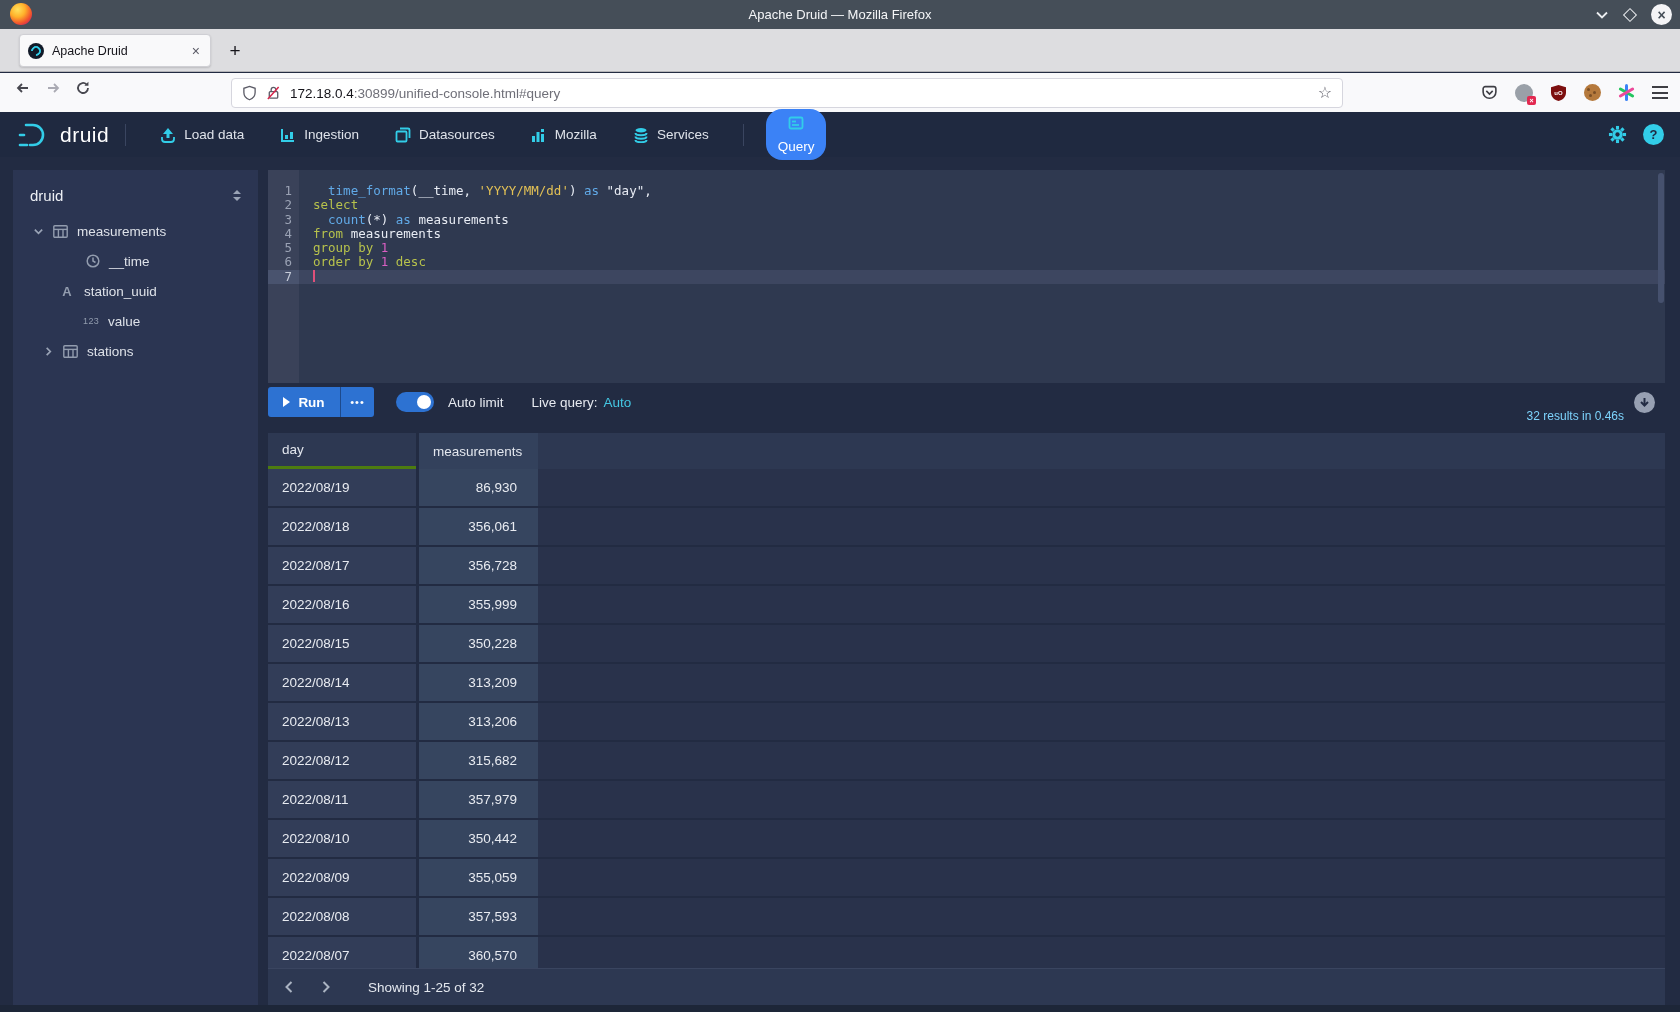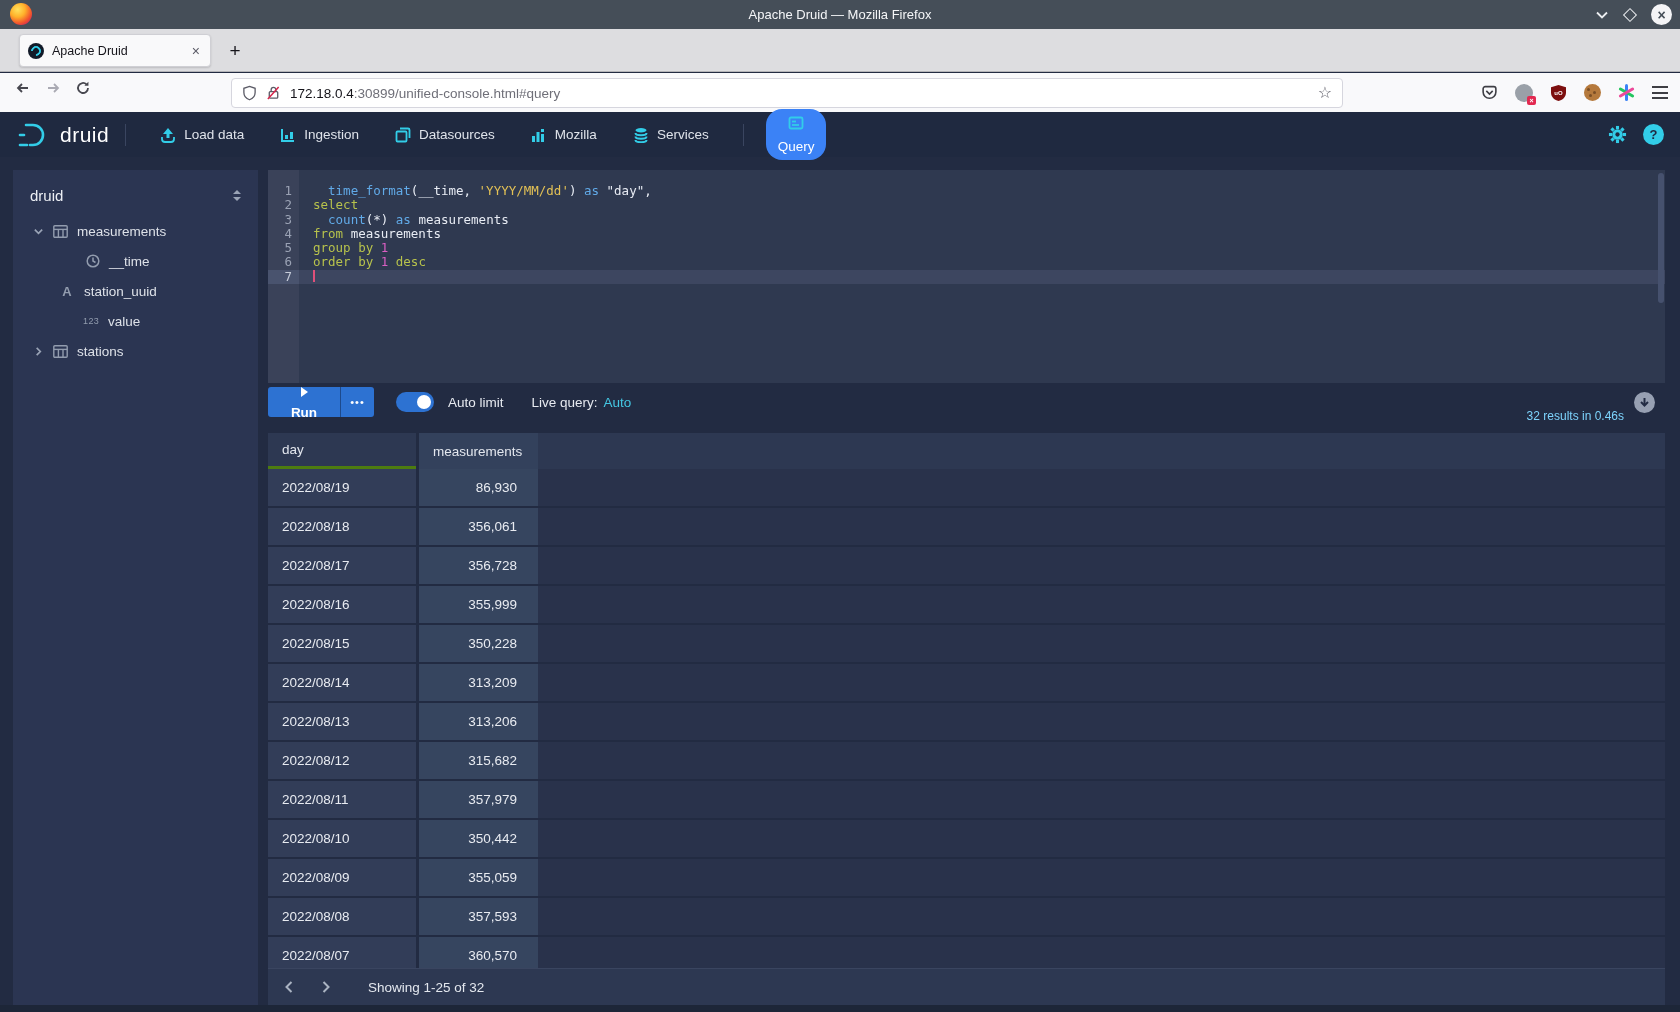--- a/index.html
+++ b/index.html
@@ -86,21 +86,21 @@
   .tk.str { color:#e3c155; }
   .tk.num { color:#d95fc3; }
   .tk.pl  { color:#e8ecf4; }
   .cursor { display:inline-block; width:2px; height:12px; background:#e0507a; vertical-align:text-top; }
   .ed-scroll { position:absolute; right:1px; top:3px; width:6px; height:130px; background:#46516e; border-radius:3px; }
 
   
   .runbar { position:absolute; left:268px; top:387px; width:1397px; height:30px; display:flex; align-items:center; }
   .run-group { display:flex; }
   .run-btn { height:30px; width:72px; background:#2d72d2; color:#fff; font-size:13.5px; font-weight:600; border-radius:3px 0 0 3px;
-             display:flex; align-items:center; justify-content:flex-start; gap:8px;flex-direction:column; }
+             display:flex; align-items:center; justify-content:center; gap:8px; }
   .play { width:0; height:0; border-left:7px solid #fff; border-top:5px solid transparent; border-bottom:5px solid transparent; }
   .more-btn { height:30px; width:34px; background:#2d72d2; border-left:1px solid rgba(17,42,82,.55); border-radius:0 3px 3px 0;
               color:#fff; display:flex; align-items:center; justify-content:center; font-size:11px; letter-spacing:1px; }
   .switch { width:38px; height:20px; border-radius:10px; background:#2d72d2; position:relative; margin-left:22px; }
   .switch .knob { position:absolute; right:3px; top:3px; width:14px; height:14px; border-radius:50%; background:#fff; }
   .rb-label { color:#e7eaf0; font-size:13.5px; margin-left:14px; }
   .live-q { color:#e7eaf0; font-size:13.5px; margin-left:28px; }
   .live-q-val { color:#44c7e3; margin-left:6px; }
   .rb-right { position:absolute; right:10px; display:flex; align-items:center; gap:10px; }
   .results-summary { color:#7dd3fc; font-size:12px;margin-top:27px; }
@@ -322,21 +322,21 @@
       <span class="lbl">__time</span>
     </div>
     <div class="tree-row" style="padding-left:46px">
       <span class="tchar">A</span>
       <span class="lbl">station_uuid</span>
     </div>
     <div class="tree-row" style="padding-left:70px">
       <span class="tnum">123</span>
       <span class="lbl">value</span>
     </div>
-    <div class="tree-row" style="padding-left:20px">
+    <div class="tree-row" style="padding-left:30px">
       <svg class="ico" width="11" height="11" viewBox="0 0 12 12">
           <polyline points="4,2 8,6 4,10" fill="none" stroke="#9aa4b6" stroke-width="1.8"></polyline>
         </svg>
       <svg class="ico" width="15" height="13" viewBox="0 0 15 13">
           <rect x="0.8" y="0.8" width="13.4" height="11.4" rx="1" fill="none" stroke="#929cae" stroke-width="1.4"></rect>
           <line x1="0.8" y1="4.4" x2="14.2" y2="4.4" stroke="#929cae" stroke-width="1.4"></line>
           <line x1="5.4" y1="4.4" x2="5.4" y2="12" stroke="#929cae" stroke-width="1.4"></line>
           <line x1="10" y1="4.4" x2="10" y2="12" stroke="#929cae" stroke-width="1.4"></line>
         </svg>
       <span class="lbl">stations</span>

